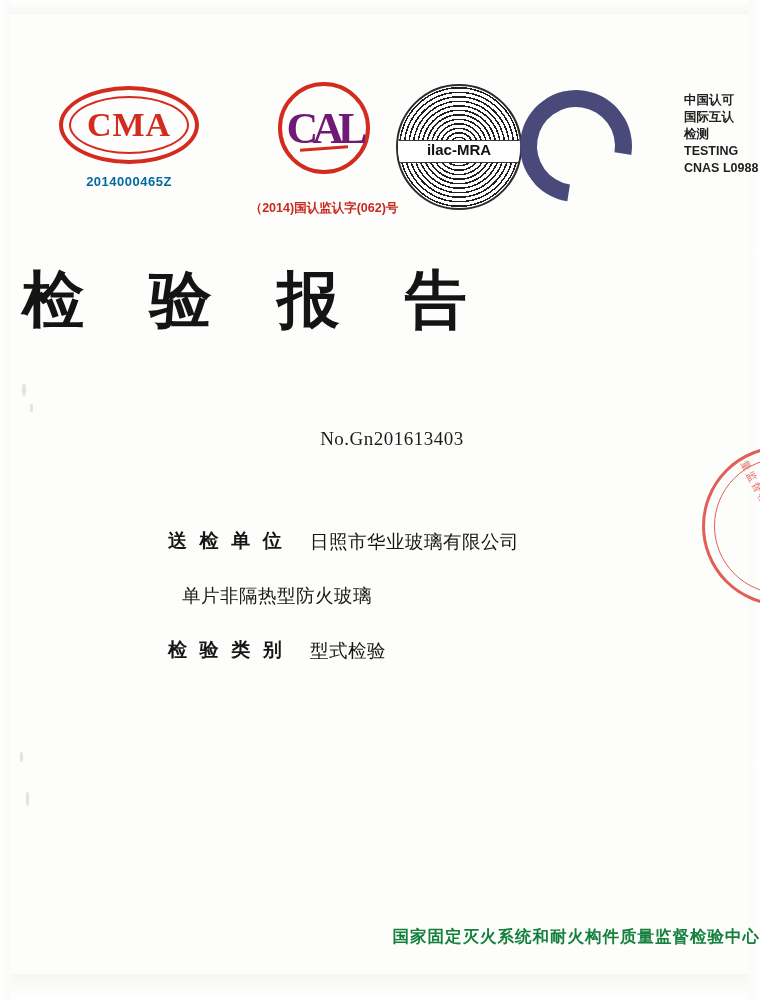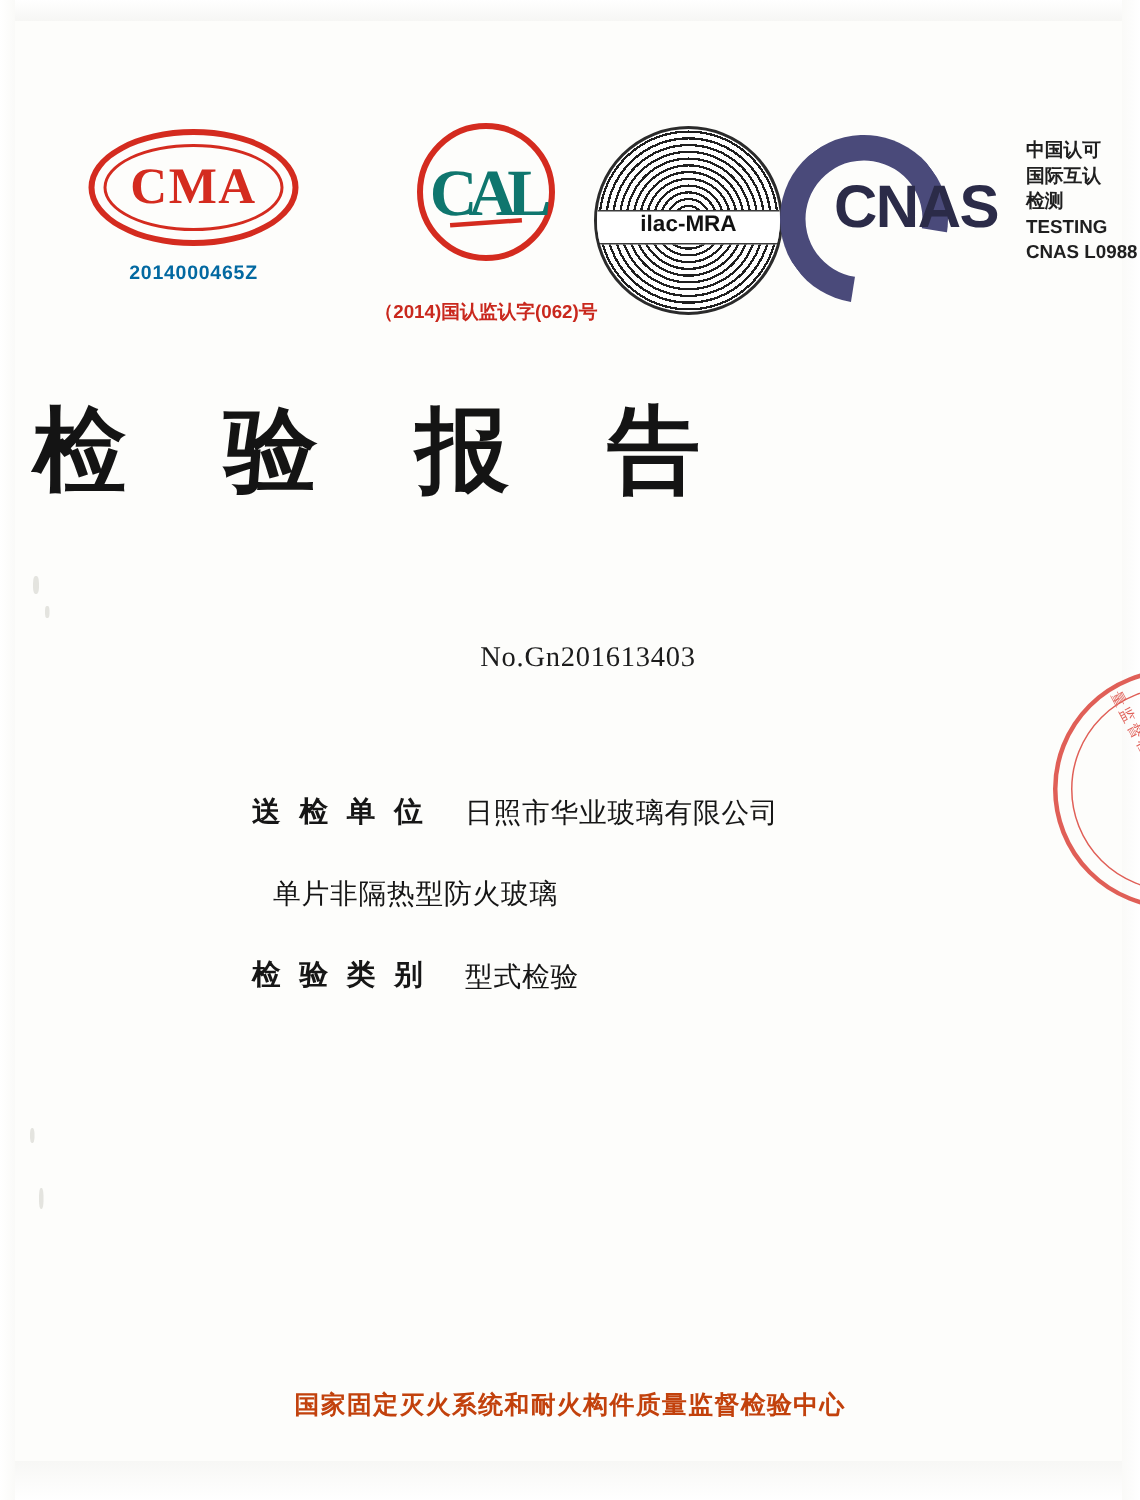--- a/index.html
+++ b/index.html
@@ -106,21 +106,21 @@
     width: 92px;
     height: 92px;
     margin: 0 auto;
     border: 4px solid #d42b1f;
     border-radius: 50%;
     box-sizing: border-box;
   }
   .cal-glyph {
     position: absolute;
     inset: 0;
-    color: #0f766e;
+    color: #701a75;
     font-family: "Liberation Serif", serif;
     font-weight: bold;
     font-size: 44px;
     line-height: 86px;
     letter-spacing: -6px;
     text-align: center;
   }
   .cal-bar {
     position: absolute;
     left: 18px;
@@ -309,26 +309,26 @@
     letter-spacing: 2px;
     white-space: nowrap;
   }
 
   
   .footer {
     position: absolute;
     bottom: 52px;
     left: 0;
     width: 760px;
-    text-align: center;
+    text-align: right;
     font-family: "DejaVu Sans", sans-serif;
     font-weight: bold;
     font-size: 16.5px;
     letter-spacing: 1px;
-    color: #c2410c;
+    color: #15803d;
   }
 
   
   .blemish {
     position: absolute;
     background: #cfcfc9;
     opacity: 0.55;
     border-radius: 40%;
   }
 </style>
@@ -367,21 +367,20 @@
 
     <div class="ilac">
       <div class="ilac-circle">
         <div class="ilac-band"></div>
       </div>
       <div class="ilac-label">ilac-MRA</div>
     </div>
 
     <div class="cnas">
       <div class="cnas-swoosh"></div>
-      <div class="cnas-word">CNAS</div>
       <div class="cnas-lines">
         <span>中国认可</span>
         <span>国际互认</span>
         <span>检测</span>
         <span>TESTING</span>
         <span>CNAS L0988</span>
       </div>
     </div>
   </div>
 

